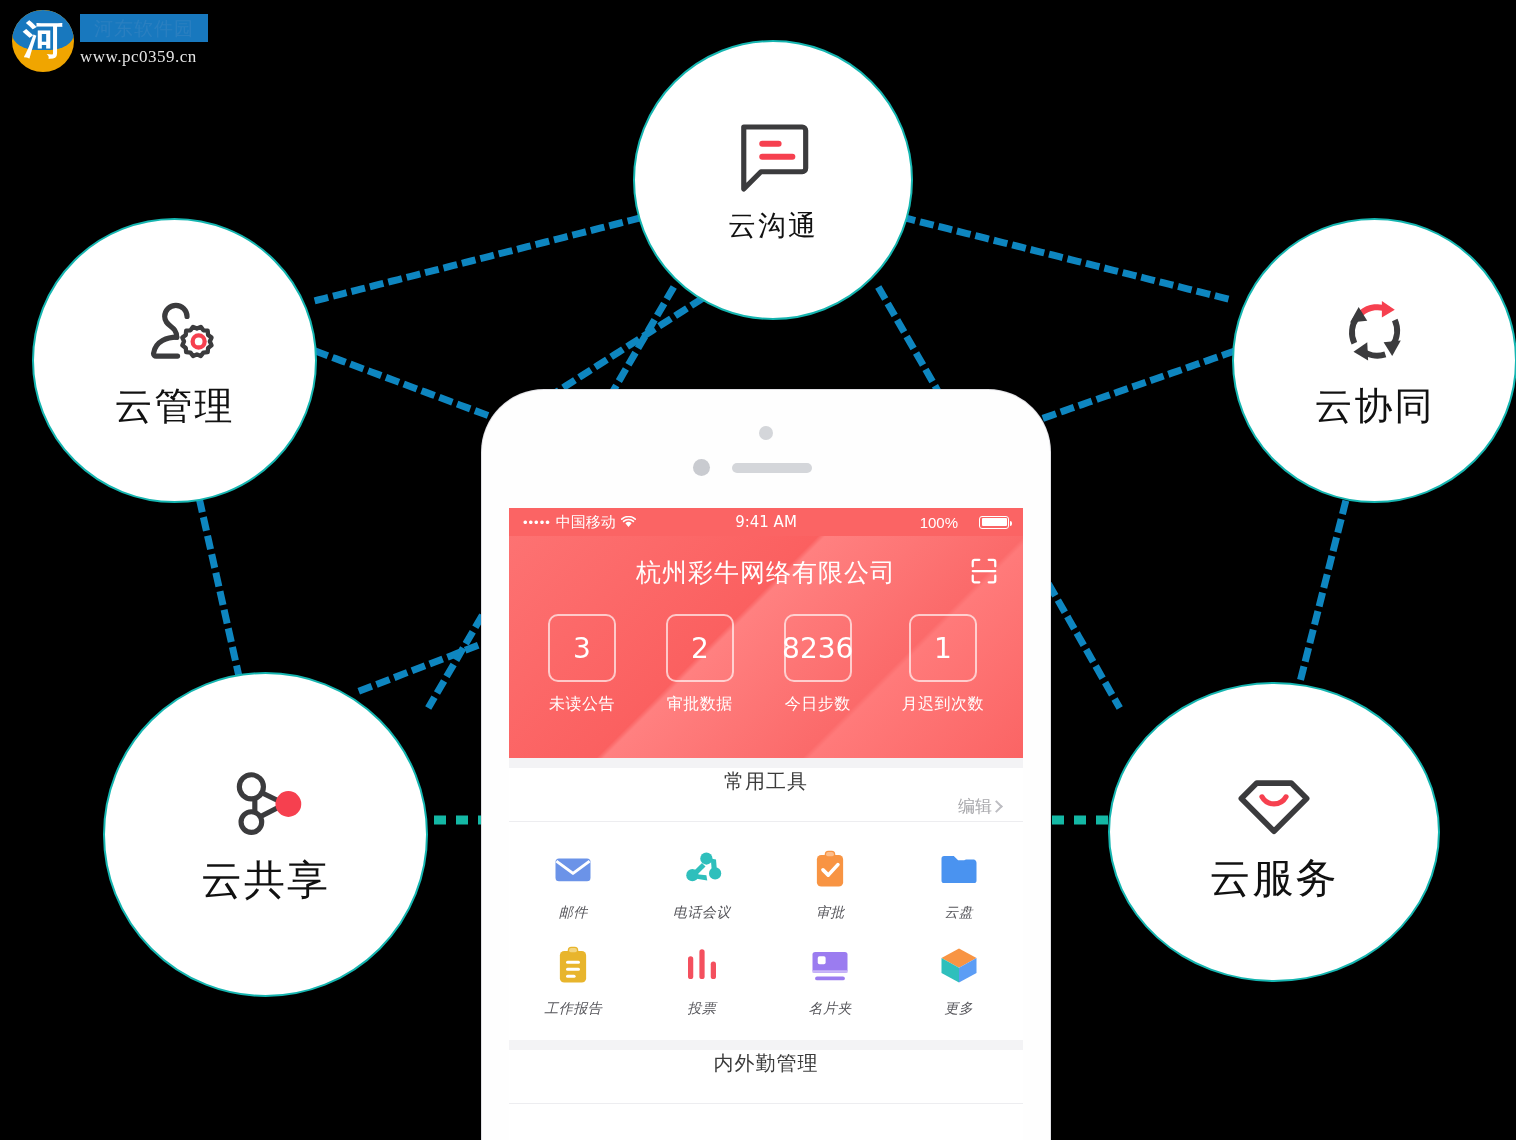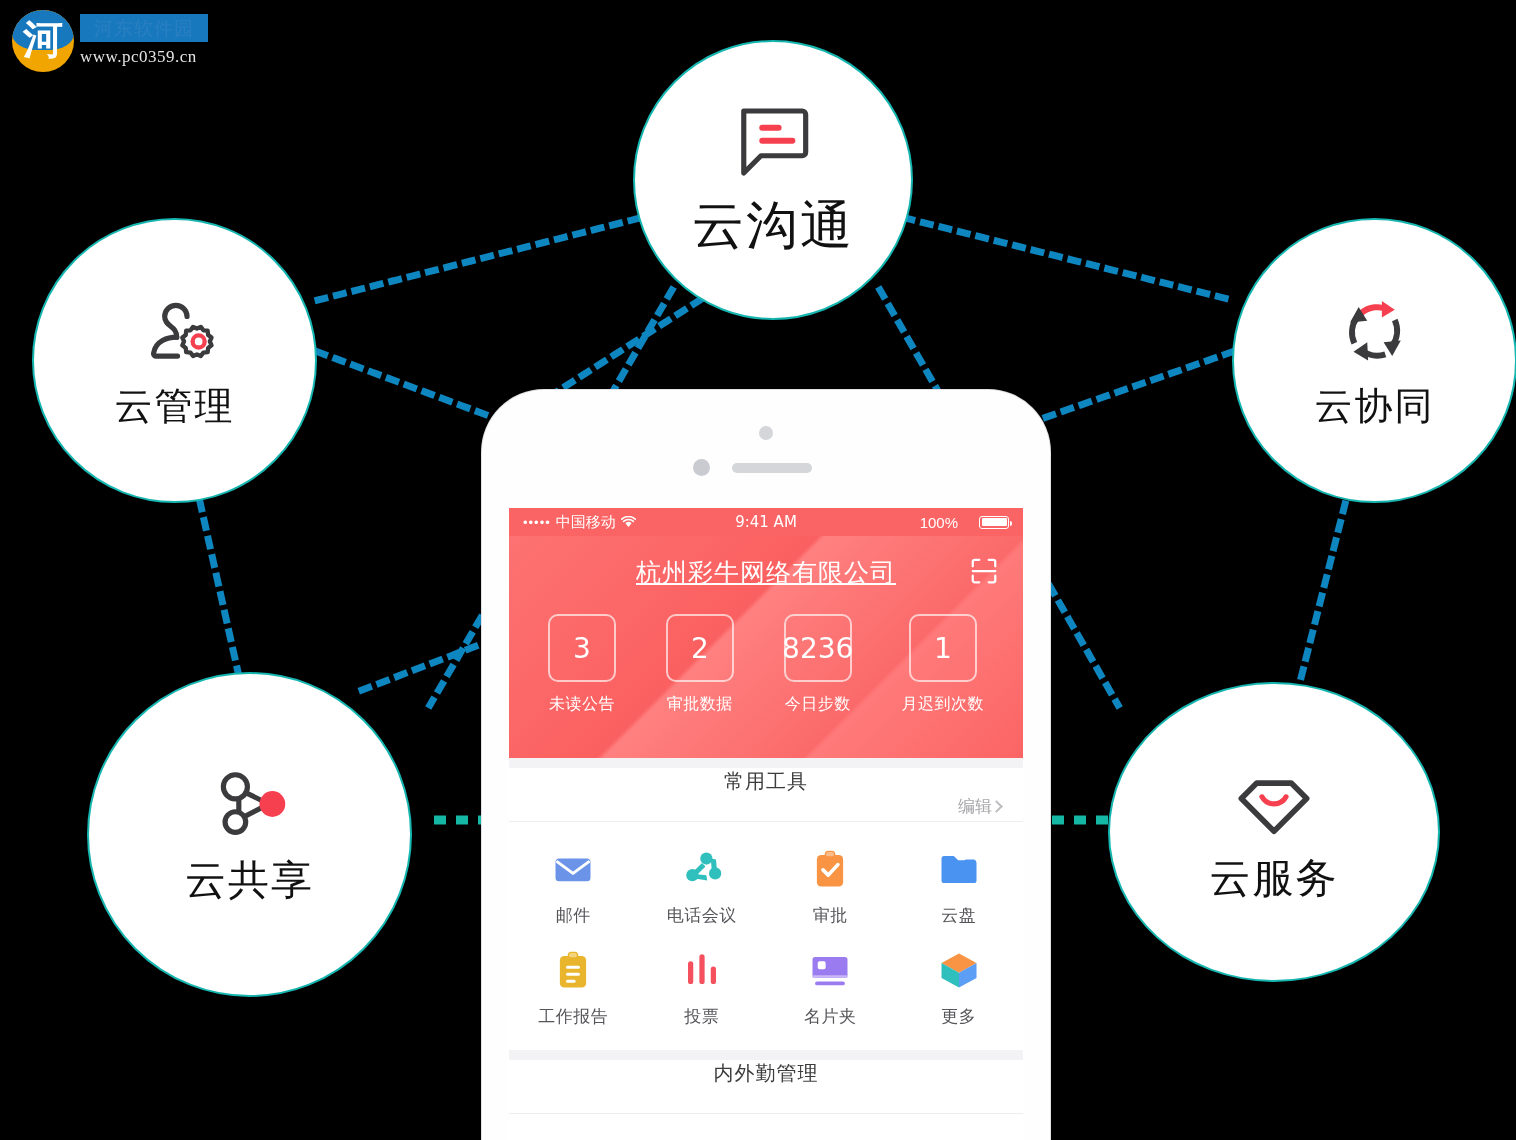--- a/index.html
+++ b/index.html
@@ -53,23 +53,23 @@
     z-index:20;
   }
   .node .node-icon { width:86px; height:86px; display:block; }
   .node .node-label {
     margin-top:6px; font-size:38px; color:#111; letter-spacing:2px;
     font-family:"DejaVu Sans","Liberation Sans",sans-serif;
   }
   #node-comm   { left:633px; top:40px;  width:280px; height:280px; }
   #node-manage { left:32px;  top:218px; width:285px; height:285px;text-align:center; }
   #node-collab { left:1232px;top:218px; width:285px; height:285px; }
-  #node-share  { left:87px; top:672px; width:325px; height:325px; }
+  #node-share  { left:103px; top:672px; width:325px; height:325px; }
   #node-service{ left:1108px;top:682px; width:332px; height:300px; }
-  #node-comm   .node-label { font-size:52px; }
+  #node-comm   .node-label { font-size:28px; }
   #node-share  .node-label { font-size:41px; }
   #node-service .node-label{ font-size:41px; }
 
   
   #phone {
     position:absolute; left:482px; top:390px;
     width:568px; height:760px;
     background:#fefefe;
     border-radius:62px 62px 0 0;
     box-shadow:0 0 0 1px #e2e2e6;
@@ -125,21 +125,20 @@
     height:222px; position:relative; overflow:hidden;
     background:linear-gradient(135deg,#fd7272 0%,#fb6060 42%,#ff8080 43%,#fb6a6a 70%,#ff7a7a 71%,#fb6464 100%);
   }
   #appheader .hdr-title-row {
     display:flex; align-items:center; justify-content:center;
     height:72px; position:relative;
   }
   #appheader .hdr-title {
     color:#fff; font-size:25px; letter-spacing:1px;
     font-family:"DejaVu Sans","Liberation Sans",sans-serif;
-    text-decoration:underline;
   }
   #scan-icon {
     position:absolute; right:24px; top:20px;
     width:30px; height:30px;
   }
   #stats { display:flex; justify-content:space-around; padding:0 14px; margin-top:6px; }
   .stat { display:flex; flex-direction:column; align-items:center; }
   .stat .stat-box {
     width:68px; height:68px; border:2px solid rgba(255,255,255,.65);
     border-radius:10px; display:flex; align-items:center; justify-content:center;
@@ -169,22 +168,23 @@
     width:9px; height:9px; border-right:2px solid #bdbdc2;
     border-top:2px solid #bdbdc2; transform:rotate(45deg);
   }
   .tool-grid { display:flex; flex-wrap:wrap; padding:14px 0 12px; }
   .tool {
     width:25%; display:flex; flex-direction:column;
     align-items:center; padding:12px 0 10px;
   }
   .tool .tool-icon { width:42px; height:42px; display:block; }
   .tool .tool-label {
-    margin-top:14px; font-size:17px; color:#55555a; letter-spacing:0.5px;
-    font-family:"DejaVu Sans","Liberation Sans",sans-serif;
+    margin-top:14px; font-size:14px; color:#55555a; letter-spacing:0.5px;
+    font-family:"DejaVu Sans","Liberation Sans",sans-serif;
+    font-style:italic;
   }
 </style>
 </head>
 <body>
 
 <div id="stage">
 
   <div id="watermark">
     <div class="wm-logo">
       <div class="wm-blue"></div>

